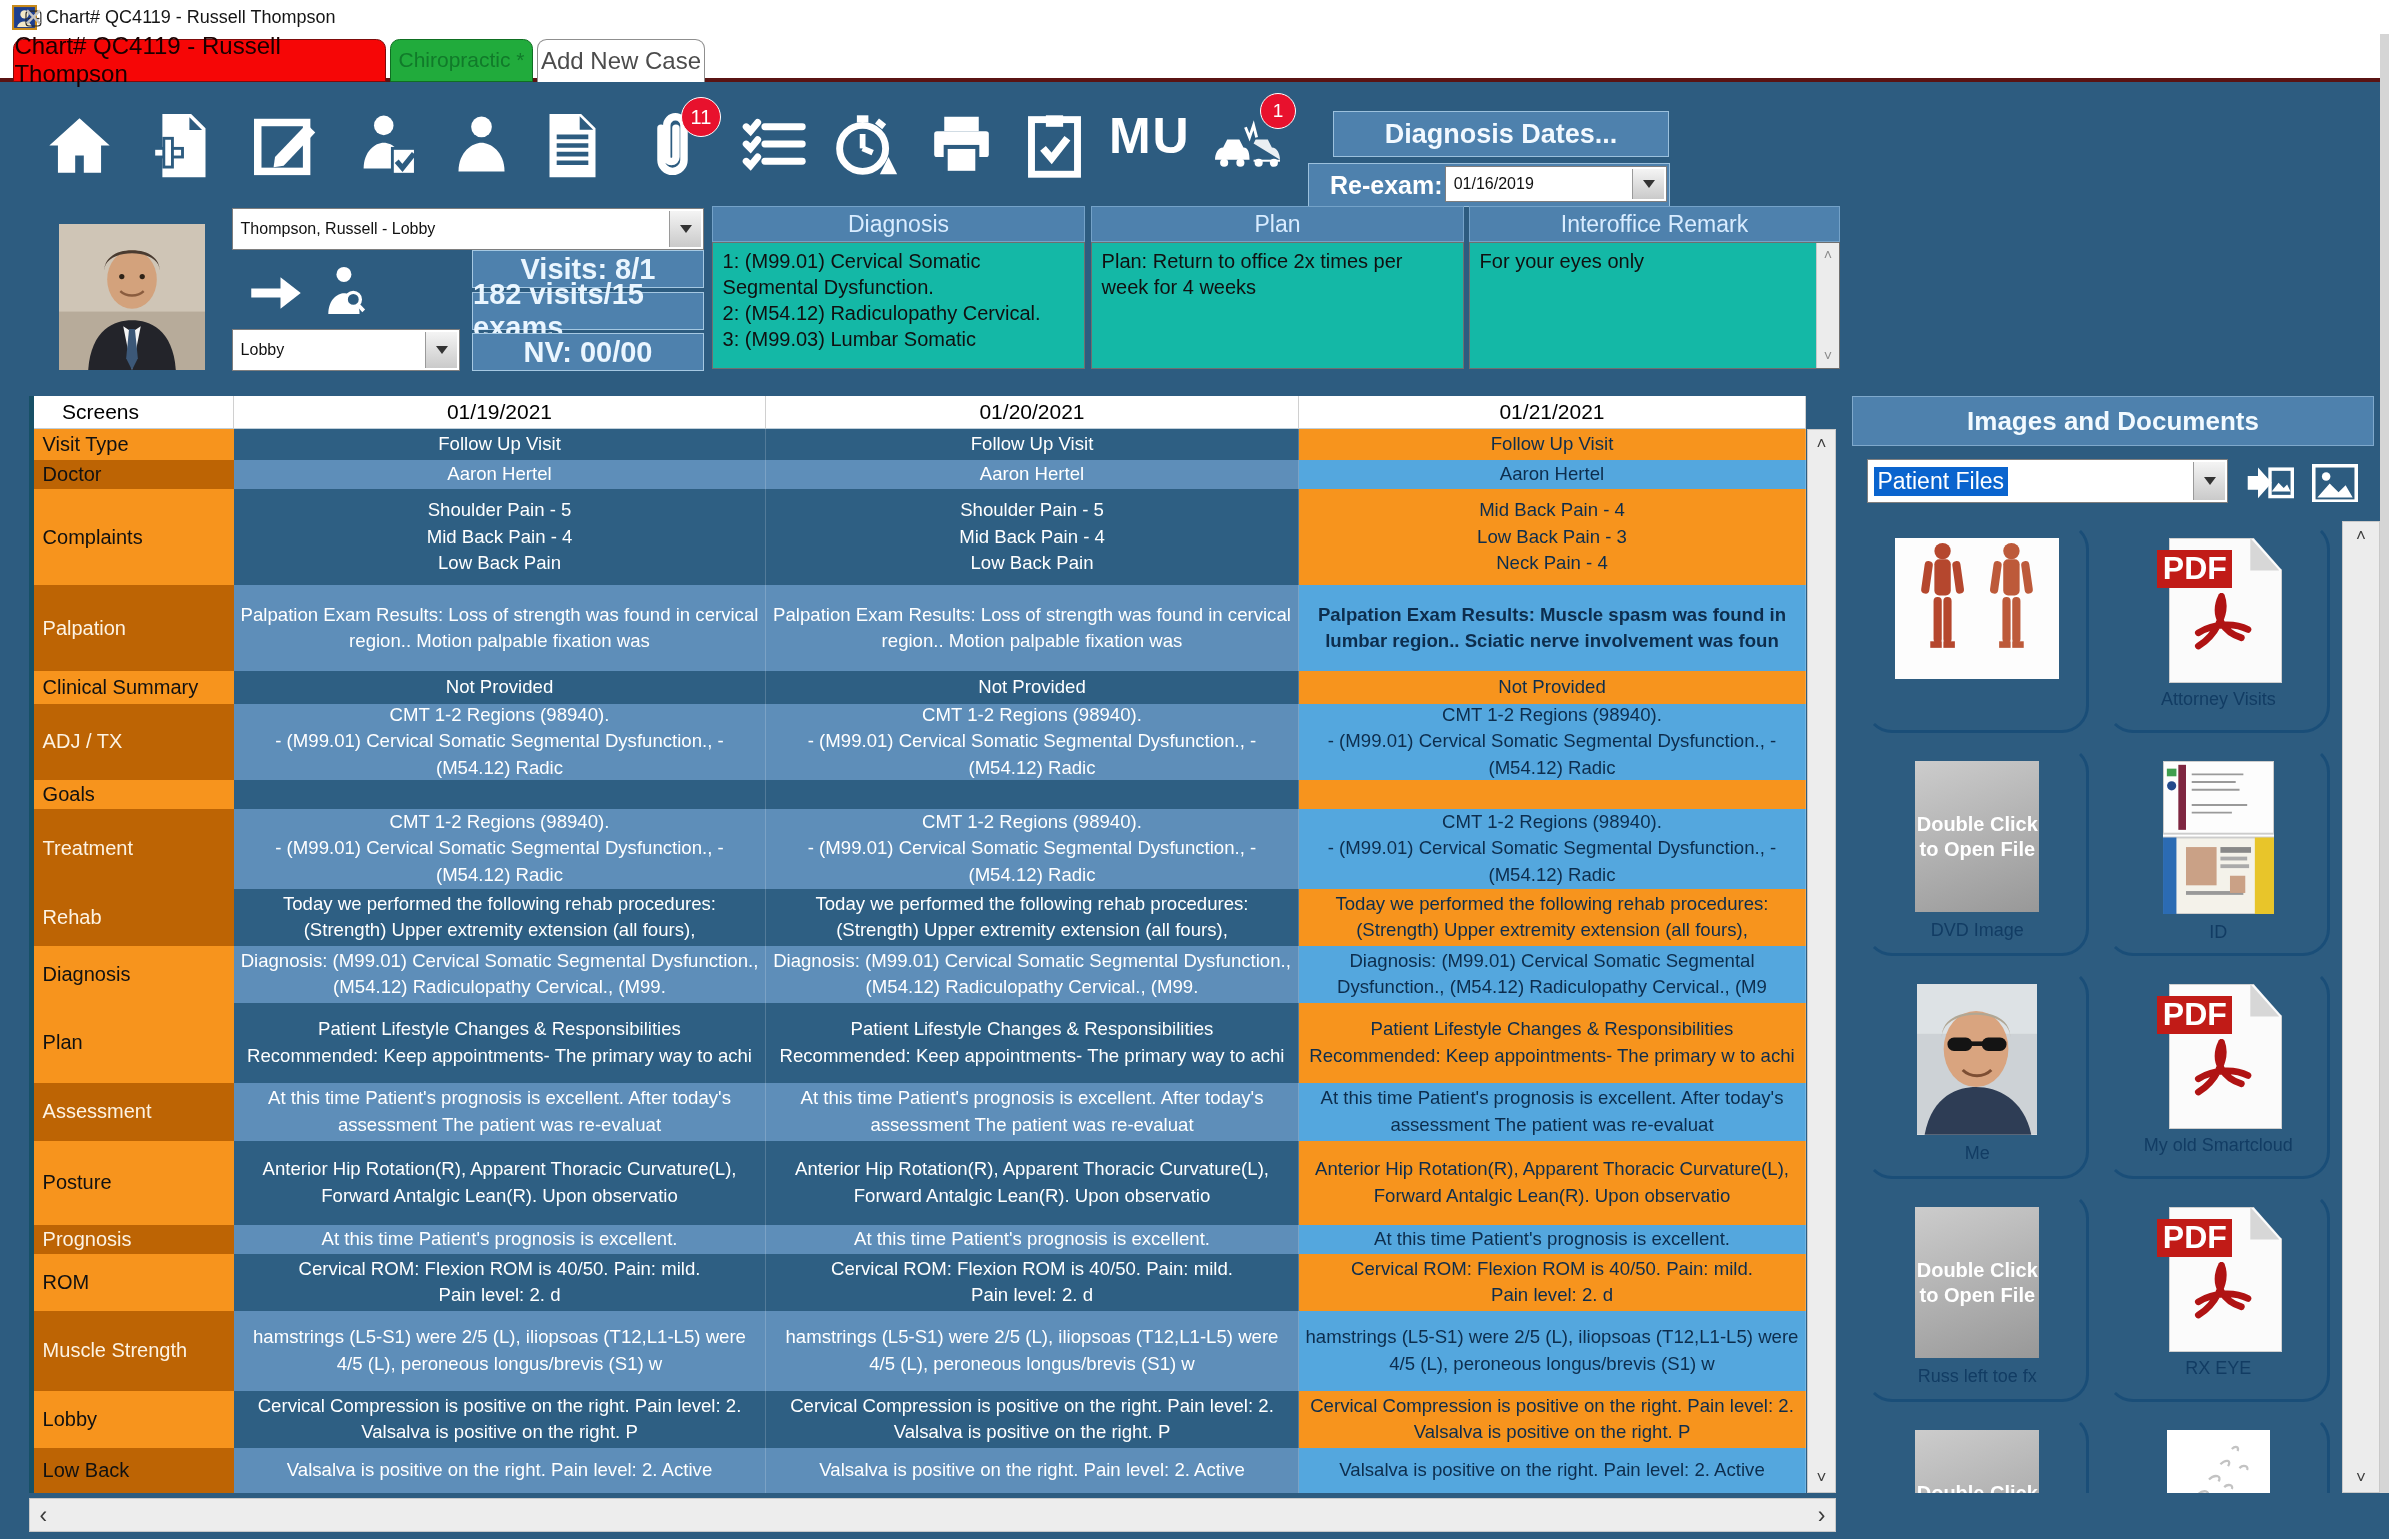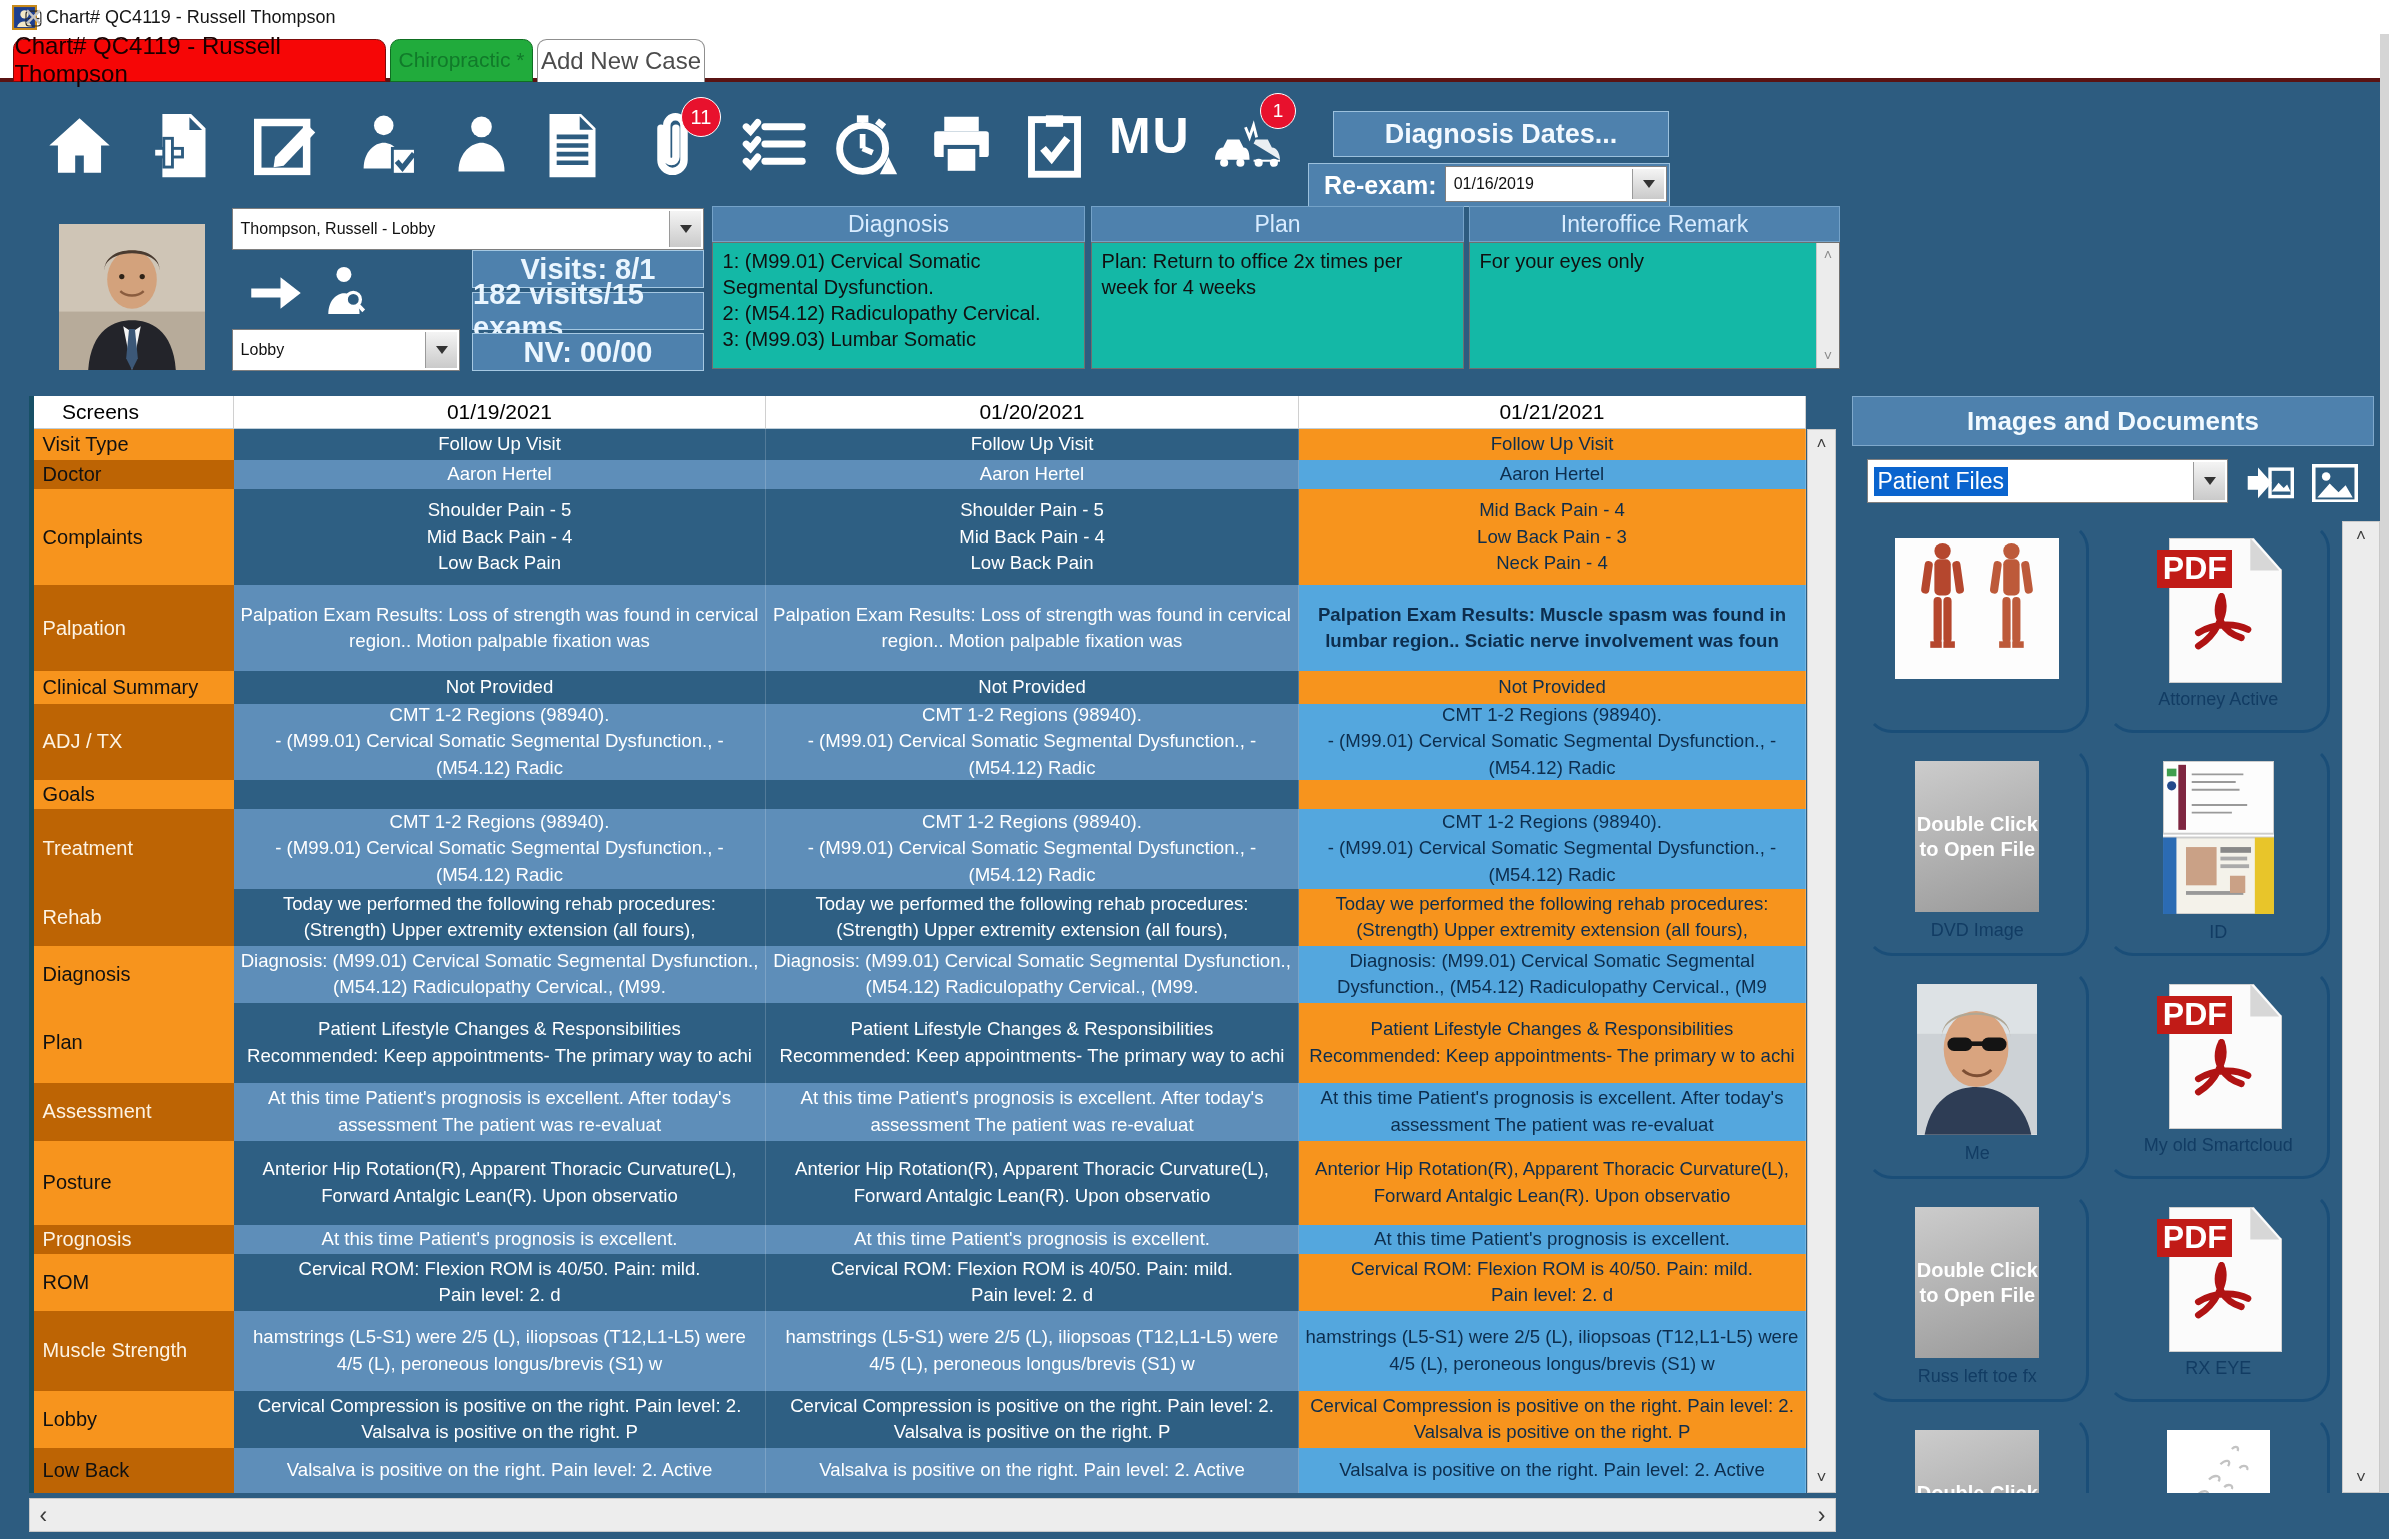--- a/index.html
+++ b/index.html
@@ -16,21 +16,21 @@
   .tab.red{left:13.4px;width:373px;background:#f60606;border:1.9px solid #7d0b0b;color:#1a0000;font-size:24px}
   .tab.green{left:390px;width:143px;background:#21ab3c;border:1.9px solid #0f6f22;color:#117a2a;font-size:21px}
   .tab.white{left:537px;width:168px;background:#fff;border:1.9px solid #8f8f8f;border-bottom:none;color:#4c4c4c;font-size:24px}
   
   .tbicon{position:absolute;top:99px;width:82px;height:92px;display:flex;align-items:center;justify-content:center}
   .tbicon svg{width:69px;height:69px}
   .badge{position:absolute;border-radius:50%;background:#e8112d;color:#fff;font-weight:normal;display:flex;align-items:center;justify-content:center;border:1.9px solid #fff}
   .mu{position:absolute;top:107px;left:1109px;color:#fff;font-size:50px;font-weight:bold;letter-spacing:1.9px}
   .btn-diag{position:absolute;left:1333px;top:111px;width:336px;height:46px;background:#4e81ad;border:1.9px solid #9cc1dd;color:#f2f9ff;font-size:27px;font-weight:bold;display:flex;align-items:center;justify-content:center;box-sizing:border-box}
   .reexam-bar{position:absolute;left:1308px;top:163px;width:362px;height:44px;background:#4e81ad;border:1.9px solid #9cc1dd;box-sizing:border-box;display:flex;align-items:center}
-  .reexam-label{color:#fff;font-size:25px;font-weight:bold;margin-left:15px}
+  .reexam-label{color:#fff;font-size:25px;font-weight:bold;margin-left:21px}
   
   .combo{background:#fff;border:1.9px solid #7e7e7e;box-sizing:border-box;display:flex;align-items:center;position:relative;overflow:hidden}
   .combo .val{font-size:16px;color:#111;margin-left:7.6px;white-space:nowrap}
   .combo .drop{position:absolute;right:1.9px;top:1.9px;bottom:1.9px;width:31px;background:linear-gradient(#f4f4f4,#cacaca);border-left:1px solid #9a9a9a;display:flex;align-items:center;justify-content:center}
   .tri{width:0;height:0;border-left:6.7px solid transparent;border-right:6.7px solid transparent;border-top:8.6px solid #333}
   
   .photo{position:absolute;left:59px;top:222px;width:146px;height:150px;overflow:hidden}
   .name-combo{position:absolute;left:232px;top:208px;width:472px;height:42px}
   .lobby-combo{position:absolute;left:232px;top:329px;width:228px;height:42px}
   .statbox{position:absolute;left:472px;width:232px;height:38px;background:#4e81ad;border:1.9px solid #a5c8e2;box-sizing:border-box;display:flex;align-items:center;justify-content:center;color:#eaf6ff;font-size:29px;font-weight:bold}
@@ -427,21 +427,21 @@
     </div>
     <div class="card">
       <div class="thumb t-pdf">
         <div class="pdf-page"></div>
         <div class="pdf-fold"></div>
         <svg width="67" height="63" viewBox="0 0 40 38" style="position:absolute;left:31px;top:55px">
           <path d="M20 2 C14 14 22 24 32 27 M20 2 C24 12 16 26 6 32 M6 24 C16 18 28 18 36 22" fill="none" stroke="#b01313" stroke-width="4" stroke-linecap="round"></path>
         </svg>
         <div class="pdf-banner">PDF</div>
       </div>
-      <div class="card-label">Attorney Active</div>
+      <div class="card-label">Attorney Visits</div>
     </div>
     <div class="card">
       <div class="thumb t-ph">Double Click
 to Open File</div>
       <div class="card-label">DVD Image</div>
     </div>
     <div class="card">
       <div class="thumb t-id"><svg viewBox="0 0 58 80" width="111" height="153">
           <rect width="58" height="38" fill="#fdfdfd" stroke="#ccc"></rect>
           <rect x="8" y="2" width="4" height="34" fill="#7e2640"></rect>

